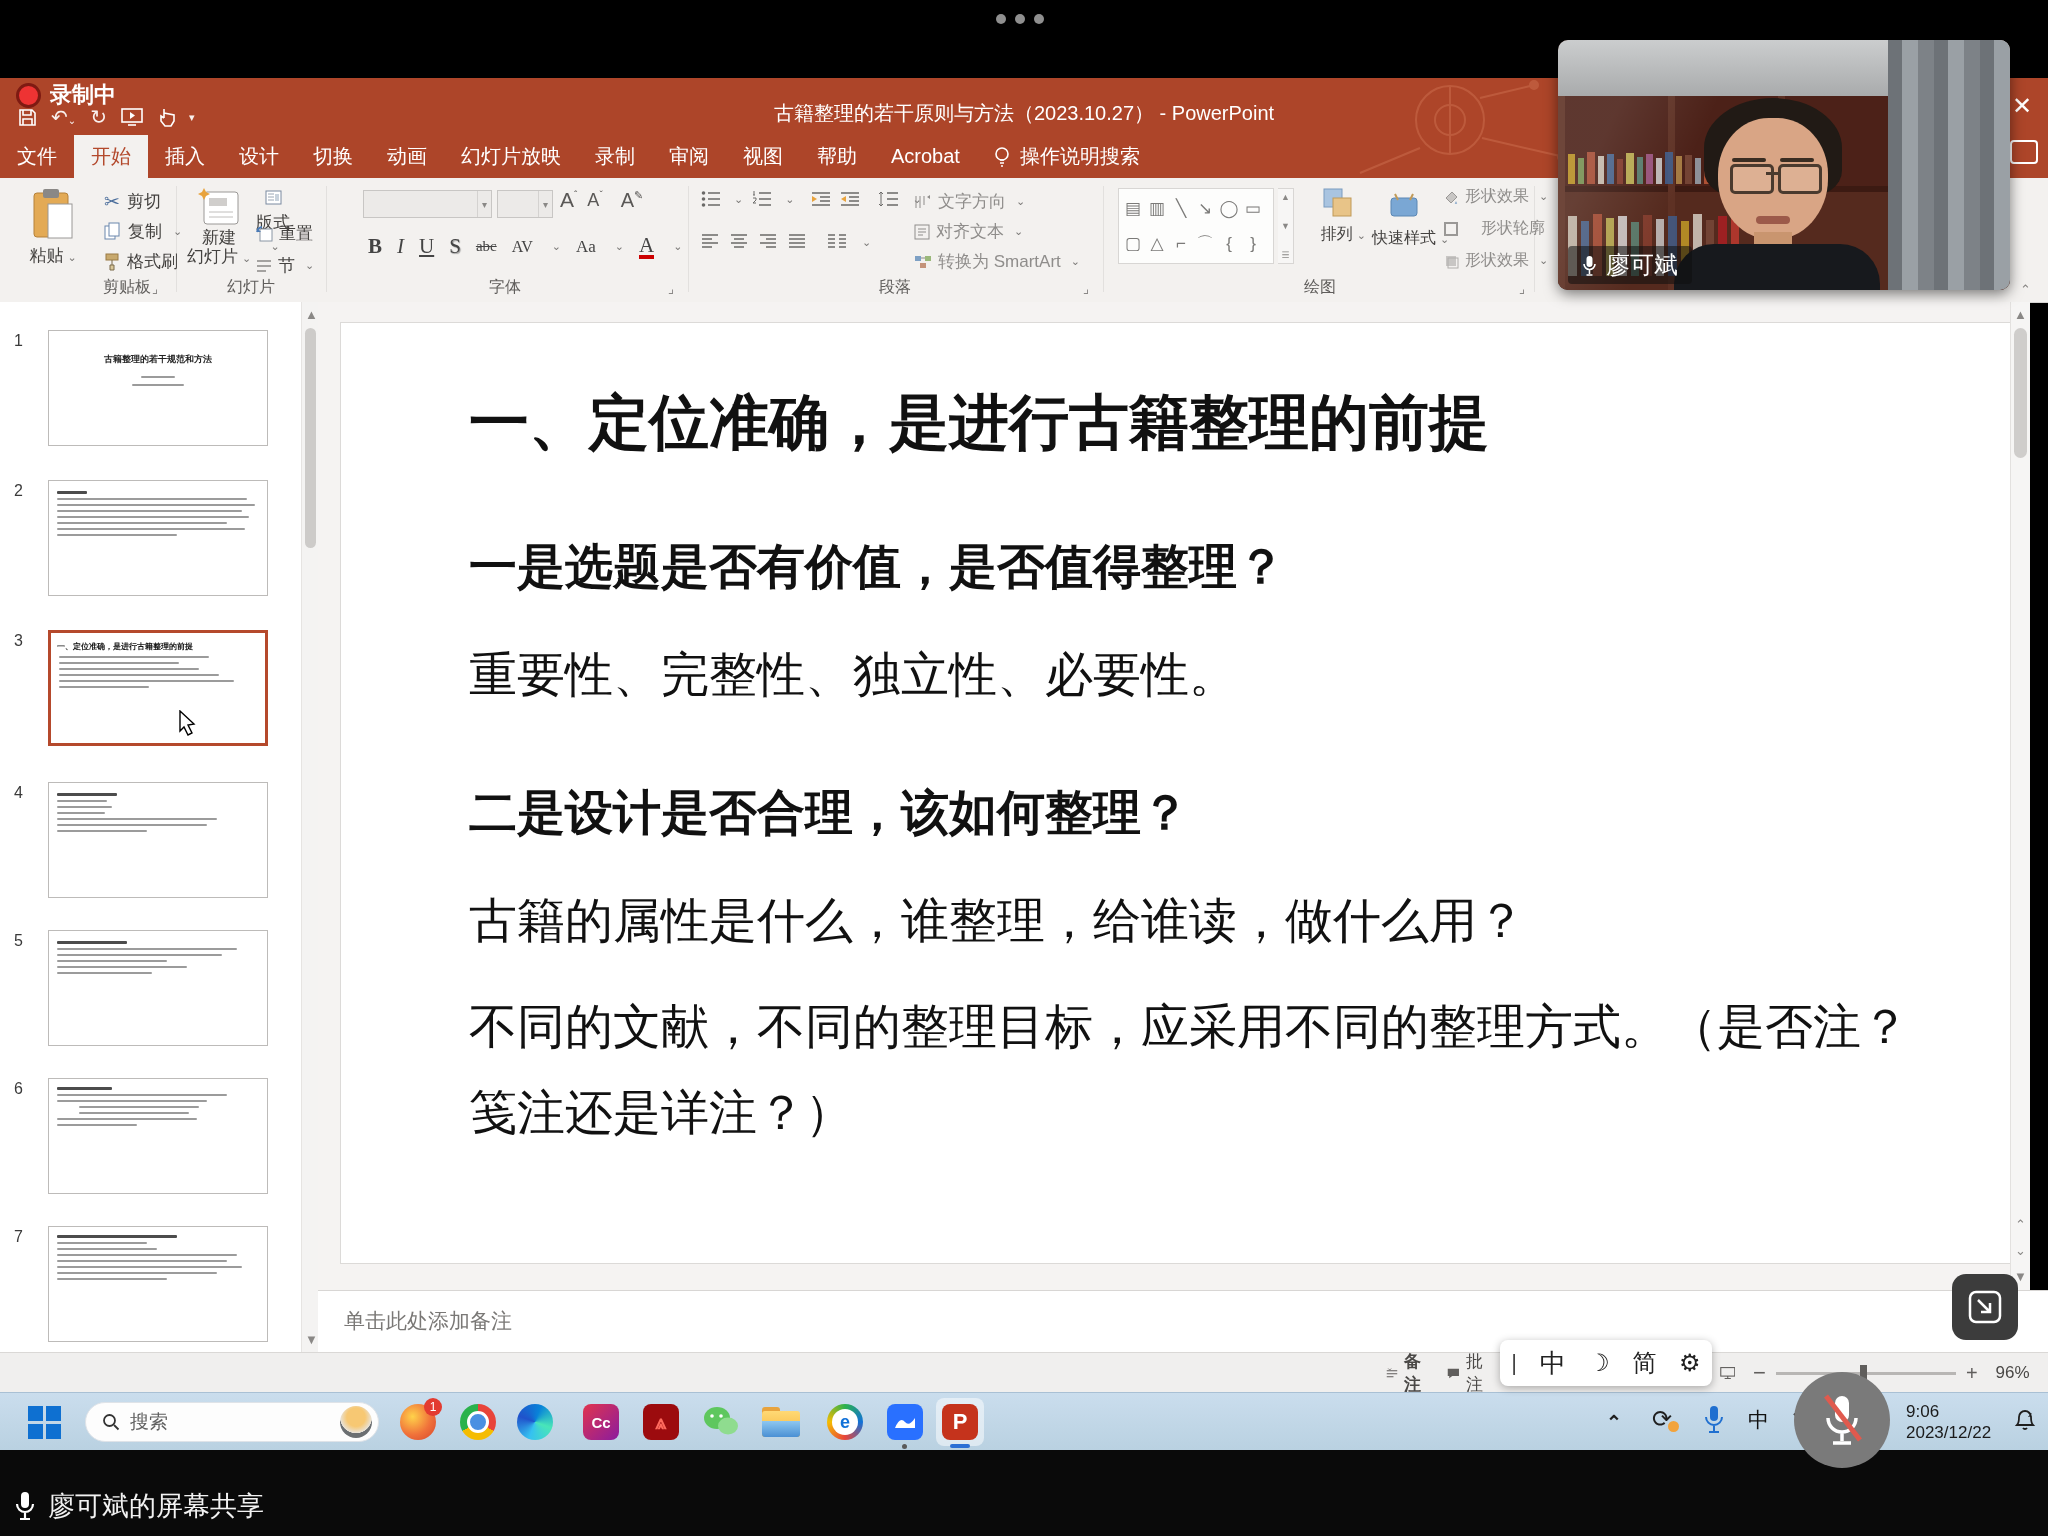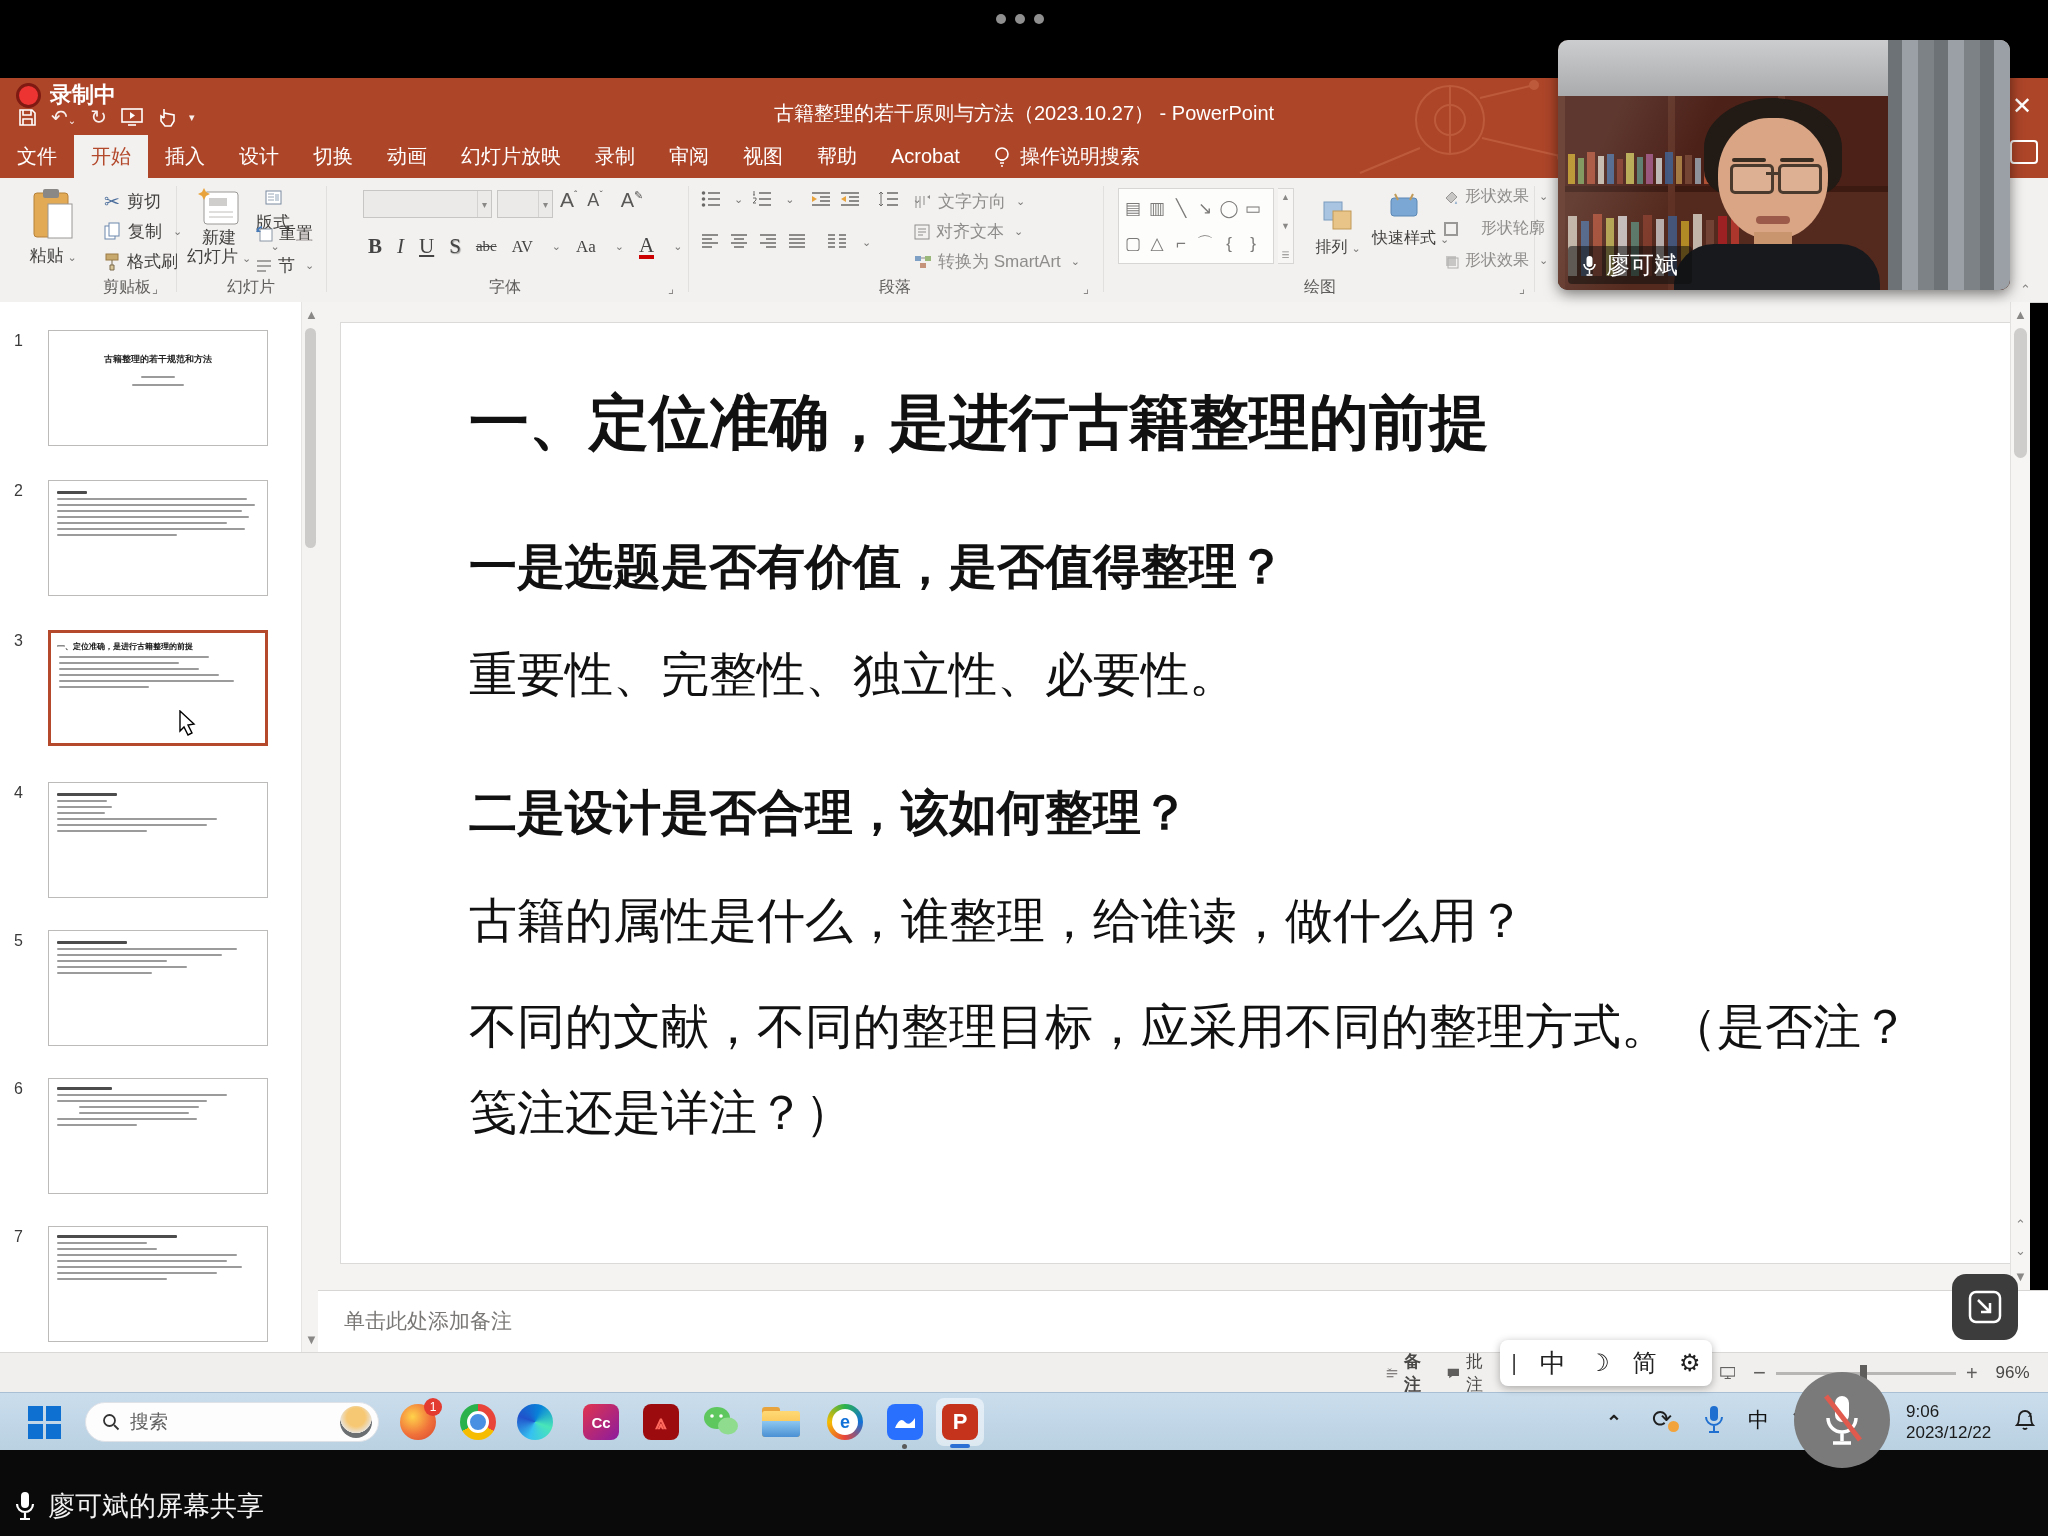--- a/index.html
+++ b/index.html
@@ -323,21 +323,21 @@
       <span class="shapeglyph">⌐</span>
       <span class="shapeglyph">⌒</span>
       <span class="shapeglyph">{</span>
       <span class="shapeglyph">}</span>
     </div>
     <div class="abs" style="left:1278px;top:10px;width:16px;height:76px;border:1px solid #d8d6d4;border-left:none;background:#f7f6f5;display:flex;flex-direction:column;justify-content:space-between;align-items:center;padding:3px 0;box-sizing:border-box;color:#8a8886;font-size:9px;">
       <span>▲</span>
         <span>▼</span>
         <span>☰</span>
     </div>
-    <div class="abs" style="left:1310px;top:21px;width:56px;text-align:center;">
+    <div class="abs" style="left:1310px;top:8px;width:56px;text-align:right;">
       <svg width="34" height="34" viewBox="0 0 34 34" style="margin:0 auto;">
           <rect x="3" y="3" width="18" height="18" fill="#a9c4e0" stroke="#7a9cc0"></rect>
           <rect x="12" y="12" width="18" height="18" fill="#e8c488" stroke="#c09a58"></rect>
         </svg>
       <div class="rbtn" style="margin-top:4px;font-size:16px;"><span>排列</span><span class="cdn">⌄</span></div>
     </div>
     <div class="abs" style="left:1372px;top:12px;width:64px;text-align:center;">
       <svg width="34" height="34" viewBox="0 0 34 34" style="margin:0 auto;">
           <rect x="4" y="8" width="26" height="18" rx="3" fill="#7aa7d4" stroke="#5a87b4"></rect>
           <path d="M8 4l3 6M26 4l-3 6" stroke="#c09a58" stroke-width="2"></path>

